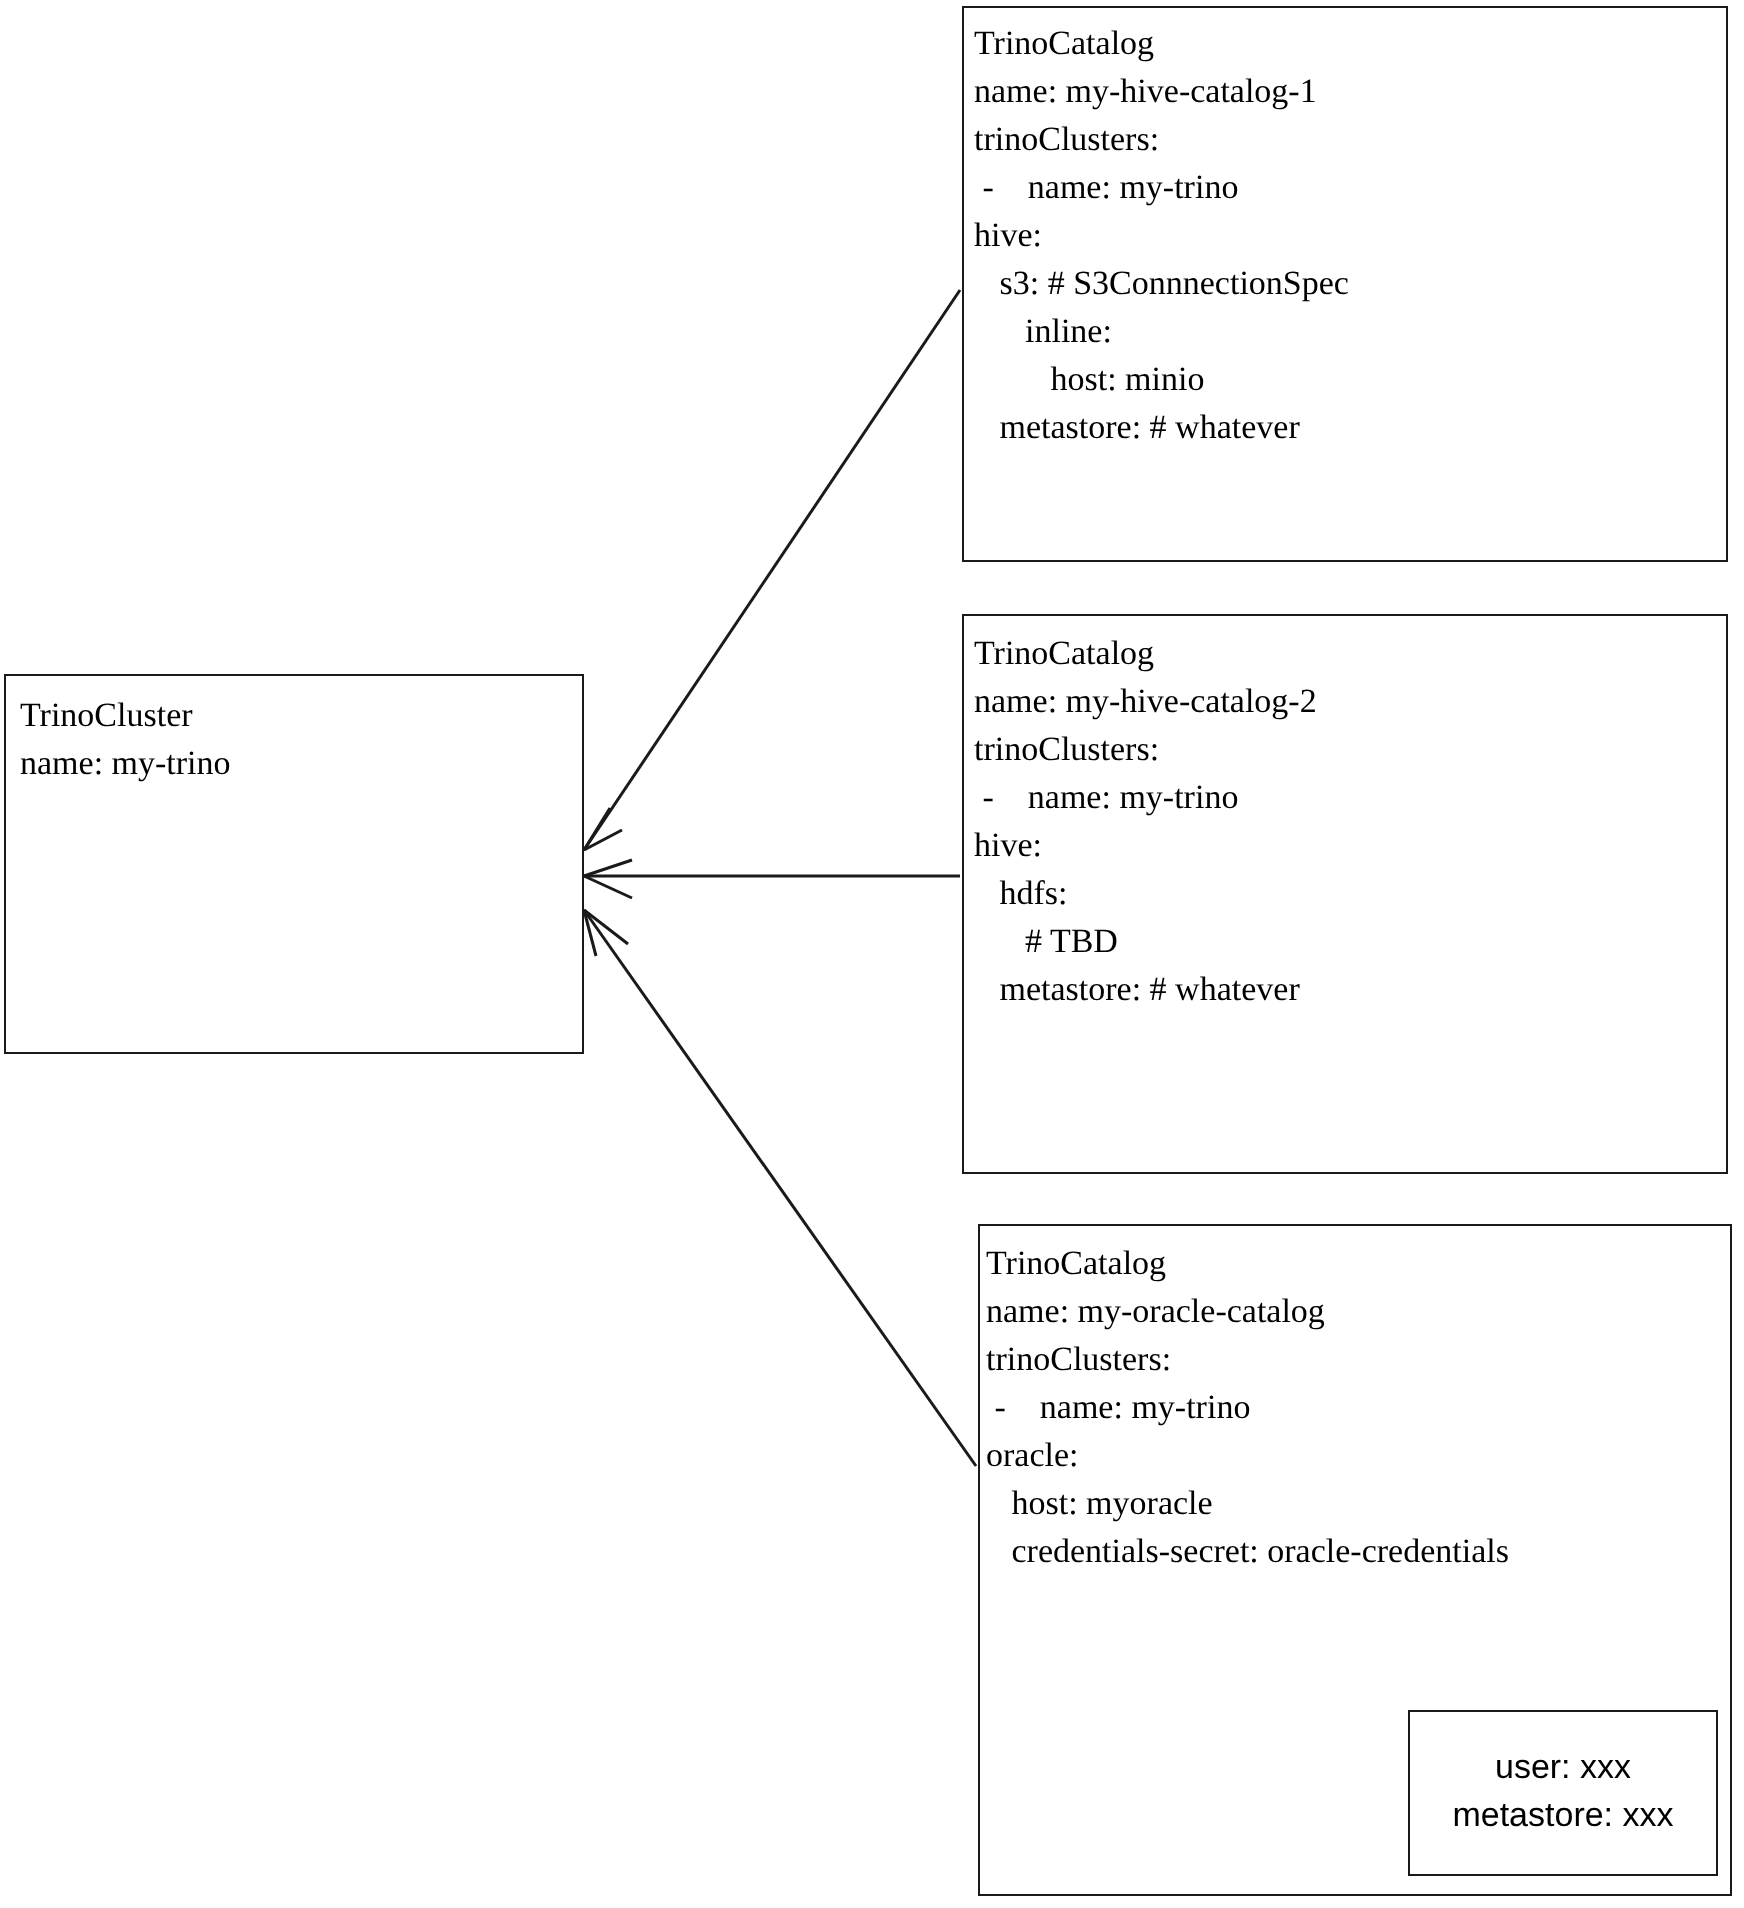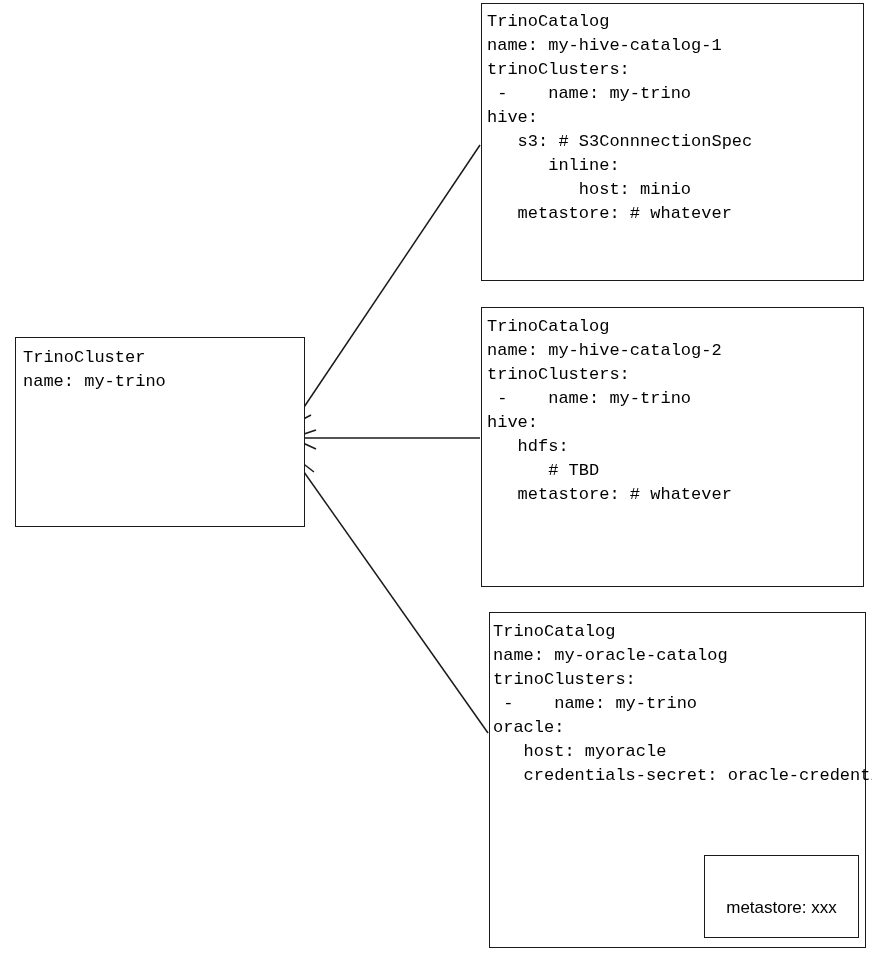--- a/index.html
+++ b/index.html
@@ -17,21 +17,21 @@
   }
   .box {
     position: absolute;
     box-sizing: border-box;
     border: 1.6px solid #1a1a1a;
     background: #ffffff;
   }
   .yaml {
     position: absolute;
     white-space: pre;
-    font-family: Liberation Mono, monospace;
+    font-family: Liberation Serif, serif;
     font-size: 17px;
     line-height: 24px;
     color: #000000;
   }
   .centered-text {
     position: absolute;
     width: 100%;
     text-align: center;
     font-family: "Liberation Sans", sans-serif;
     font-size: 17px;
@@ -79,21 +79,21 @@
       <line x1="292" y1="455" x2="314" y2="472"></line>
     </g>
 
     <g>
       <line x1="761" y1="815" x2="786" y2="855"></line>
       <line x1="786" y1="855" x2="767" y2="838"></line>
       <line x1="786" y1="855" x2="780" y2="831"></line>
     </g>
   </svg>
 
-  <div class="box" style="left:15px; top:337px; width:290px; height:190px;">
+  <div class="box" style="left:2px; top:337px; width:290px; height:190px;">
     <div class="yaml" style="left:7px; top:8px;">TrinoCluster
 name: my-trino</div>
   </div>
 
   <div class="box" style="left:481px; top:3px; width:383px; height:278px;">
     <div class="yaml" style="left:5px; top:6px;">TrinoCatalog
 name: my-hive-catalog-1
 trinoClusters:
  -    name: my-trino
 hive:
@@ -117,17 +117,18 @@
   <div class="box" style="left:489px; top:612px; width:377px; height:336px;">
     <div class="yaml" style="left:3px; top:7px;">TrinoCatalog
 name: my-oracle-catalog
 trinoClusters:
  -    name: my-trino
 oracle:
    host: myoracle
    credentials-secret: oracle-credentials</div>
 
     <div class="box" style="left:214px; top:242px; width:155px; height:83px;">
+      <div class="centered-text" style="left:0; top:16px;">user: xxx</div>
       <div class="centered-text" style="left:0; top:40px;">metastore: xxx</div>
     </div>
   </div>
 
 </div>
 
 </body></html>

